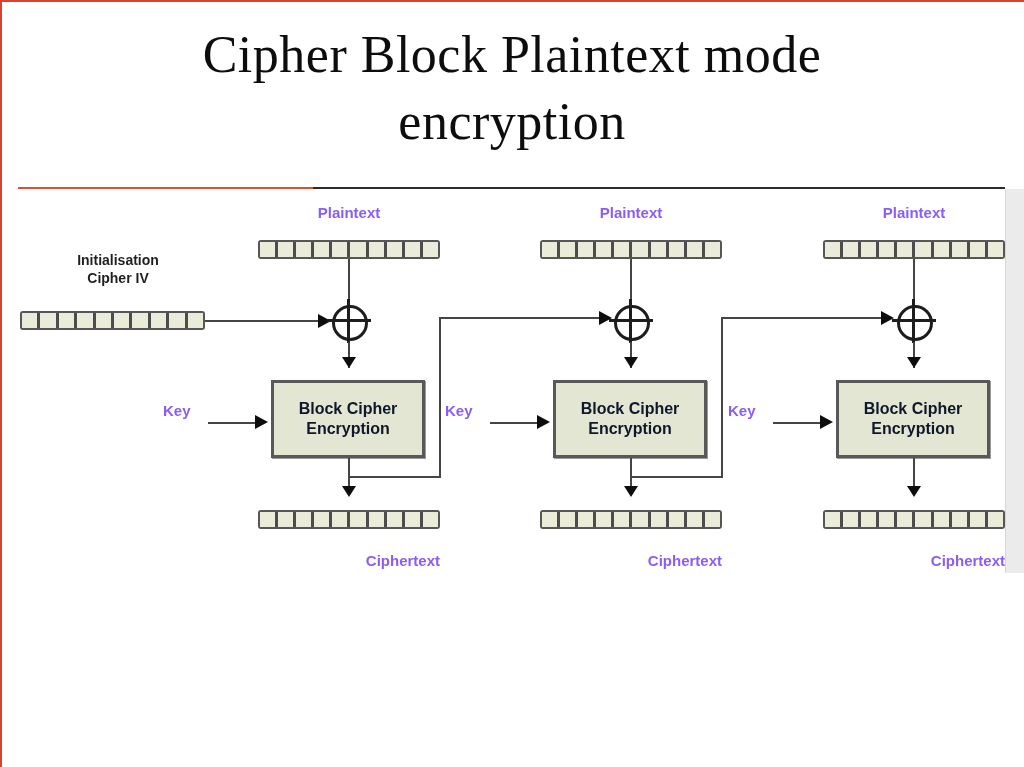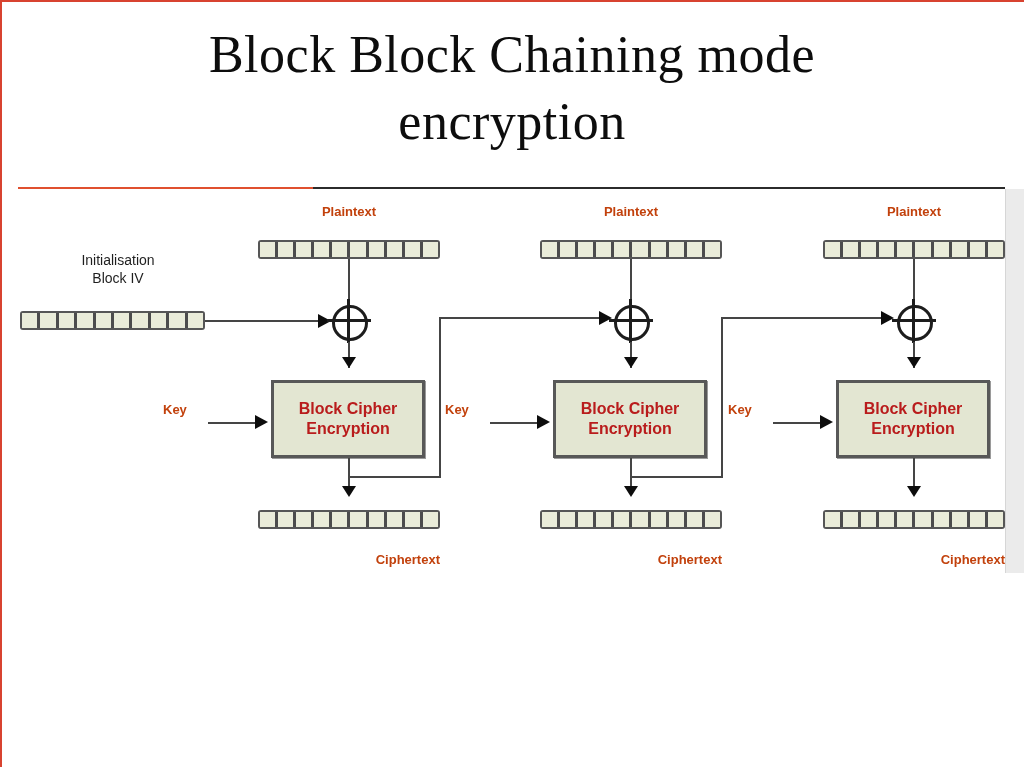--- a/index.html
+++ b/index.html
@@ -22,21 +22,21 @@
   .divider-dark{left:313px;top:187px;width:692px;height:2px;background:var(--divdark);}
   
   .gray-strip{left:1005px;top:189px;width:19px;height:384px;background:#ebebeb;border-left:1px solid #d6d6d6;}
 
   
   .unit{position:absolute;top:190px;width:182px;height:390px;}
   .unit-1{left:258px;}
   .unit-2{left:540px;}
   .unit-3{left:823px;}
 
-  .lbl{font-weight:bold;color:#c2410c;font-size:13px;}
+  .lbl{font-weight:bold;color:#8b5cf6;font-size:15px;}
   .pt-label{top:14px;left:0;width:182px;text-align:center;}
   .ct-label{top:362px;left:0;width:182px;text-align:right;}
   .key-label{left:-95px;top:212px;width:50px;text-align:left;}
 
   
   .block{
     display:flex;box-sizing:border-box;height:19px;width:182px;
     border:2px solid #565656;border-radius:3px;background:var(--cell);
   }
   .pt-block{top:50px;left:0;}
@@ -67,48 +67,48 @@
   
   .xor{left:74px;top:115px;width:30px;height:30px;border:3px solid #1d1d1d;border-radius:50%;background:#fff;}
   .xor-plus-h{left:69px;top:129px;width:44px;height:3px;background:#1d1d1d;}
   .xor-plus-v{left:89px;top:109px;width:3px;height:44px;background:#1d1d1d;}
 
   
   .box{
     left:13px;top:190px;width:148px;height:72px;
     background:var(--boxfill);border:3px solid #585858;
     display:flex;flex-direction:column;align-items:center;justify-content:center;
-    font-weight:bold;font-size:16px;line-height:1.25;color:#b91c1c;text-align:center;
+    font-weight:bold;font-size:16px;line-height:1.25;color:#0f172a;text-align:center;
     box-shadow:1px 1px 0 #9a9a9a;
   }
 
   
-  .iv-label{left:-212px;top:62px;width:144px;text-align:center;font-weight:normal;font-size:14px;color:#1f1f1f;line-height:1.25;}
+  .iv-label{left:-212px;top:62px;width:144px;text-align:center;font-weight:bold;font-size:14px;color:#1f1f1f;line-height:1.25;}
   .iv-block{left:-238px;top:121px;width:185px;}
 </style>
 </head>
 <body style="--accent: #d84330; --divred: #e0502f; --divdark: #2b2b2b; --cell: #eaecd9; --boxfill: #e3e6d2;">
 
 <div class="abs edge-left"></div>
 <div class="abs edge-top"></div>
 
 <div class="abs title">
-  <div>Block Block Chaining mode</div>
+  <div>Cipher Block Plaintext mode</div>
   <div>encryption</div>
 </div>
 
 <div class="abs divider-red"></div>
 <div class="abs divider-dark"></div>
 <div class="abs gray-strip"></div>
 
 <div class="unit unit-1">
 
   <div class="abs iv-label">
     <div>Initialisation</div>
-    <div>Block  IV</div>
+    <div>Cipher  IV</div>
   </div>
   <div class="abs block iv-block">
       <div class="cell"></div>
       <div class="cell"></div>
       <div class="cell"></div>
       <div class="cell"></div>
       <div class="cell"></div>
       <div class="cell"></div>
       <div class="cell"></div>
       <div class="cell"></div>

